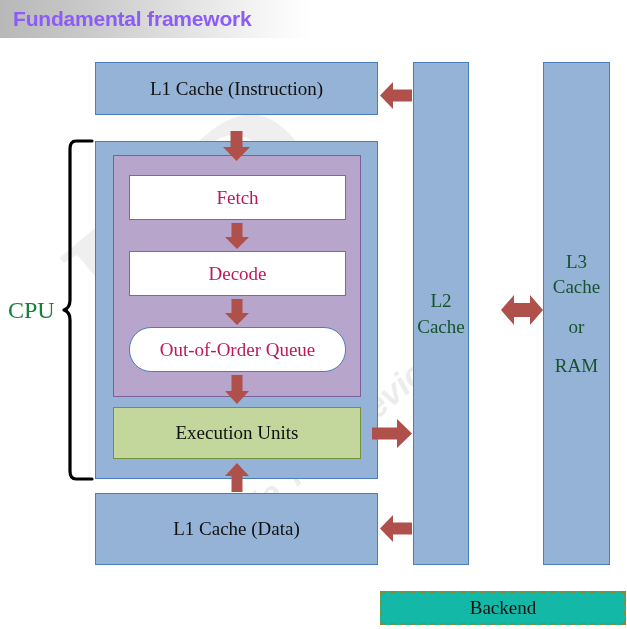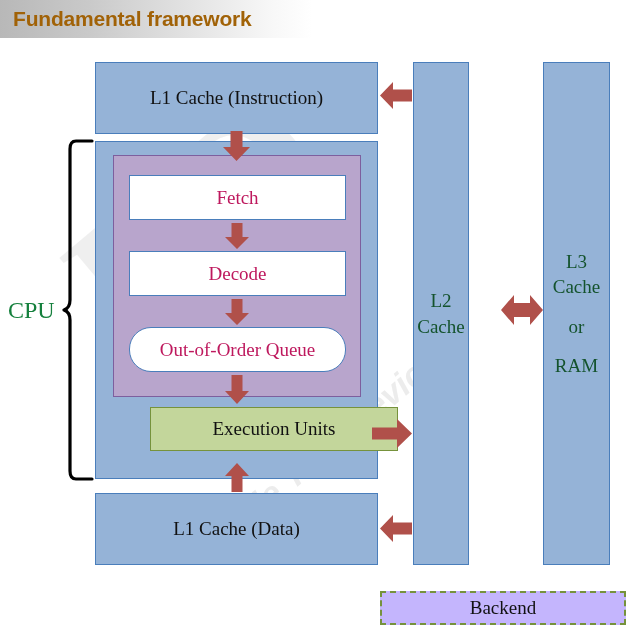--- a/index.html
+++ b/index.html
@@ -30,21 +30,21 @@
     height: 38px;
     background: linear-gradient(to right, #b8b8b8 0%, #c9c9c9 28%, #e4e4e4 62%, #f8f8f8 88%, #ffffff 100%);
   }
   #title-text {
     position: absolute;
     left: 13px;
     top: 7px;
     font-family: "Liberation Sans", sans-serif;
     font-size: 21px;
     font-weight: bold;
-    color: #a16207;
+    color: #8b5cf6;
     letter-spacing: -0.2px;
     white-space: nowrap;
     text-align: center;
   }
 
   
   #watermark {
     position: absolute;
     left: 0;
     top: 40px;
@@ -107,21 +107,21 @@
     justify-content: center;
     font-size: 19px;
     color: #111111;
     z-index: 3;
   }
   .legend-frontend {
     background: #b8a5cc;
     border: 2px dashed #8064a2;
   }
   .legend-backend {
-    background: #c4b5fd;
+    background: #14b8a6;
     border: 2px dashed #76923c;
   }
 
   
   .arrow {
     position: absolute;
     z-index: 4;
   }
 
   
@@ -165,21 +165,21 @@
       <circle cx="26" cy="171" r="7" fill="#e2e2e2"></circle>
       <circle cx="44" cy="161" r="7" fill="#e2e2e2"></circle>
     </g>
   </svg>
 
   <svg id="cpu-brace" viewBox="0 0 34 344" xmlns="http://www.w3.org/2000/svg">
     <path d="M30 3 H14 Q8 3 8 11 V162 Q8 170 2 172 Q8 174 8 182 V333 Q8 341 14 341 H30" fill="none" stroke="#000000" stroke-width="3.2" stroke-linecap="round" stroke-linejoin="round"></path>
   </svg>
   <div id="cpu-label">CPU</div>
 
-  <div class="dbox blue-box" style="left:95px; top:62px; width:283px; height:72px;">
+  <div class="dbox blue-box" style="left:95px; top:62px; width:283px; height:53px;">
     <span>L1 Cache (Instruction)</span>
   </div>
 
   <svg class="arrow" style="left:379px; top:80px; width:34px; height:31px;" viewBox="0 0 34 31" xmlns="http://www.w3.org/2000/svg">
     <path d="M1 15.5 L14 2 L14 9.5 L33 9.5 L33 21.5 L14 21.5 L14 29 Z" fill="#b0504a"></path>
   </svg>
 
   <svg class="arrow" style="left:221px; top:130px; width:31px; height:32px;" viewBox="0 0 31 32" xmlns="http://www.w3.org/2000/svg">
     <path d="M15.5 31 L2 17 L9.5 17 L9.5 1 L21.5 1 L21.5 17 L29 17 Z" fill="#b0504a"></path>
   </svg>
@@ -205,21 +205,21 @@
   </svg>
 
   <div class="dbox white-box" style="left:129px; top:327px; width:217px; height:45px;border-radius:22px;">
     <span>Out-of-Order Queue</span>
   </div>
 
   <svg class="arrow" style="left:223px; top:374px; width:28px; height:31px;" viewBox="0 0 28 31" xmlns="http://www.w3.org/2000/svg">
     <path d="M14 30 L2 17 L8.5 17 L8.5 1 L19.5 1 L19.5 17 L26 17 Z" fill="#b0504a"></path>
   </svg>
 
-  <div class="dbox green-box" style="left:113px; top:407px; width:248px; height:44px;margin-left:37px;">
+  <div class="dbox green-box" style="left:113px; top:407px; width:248px; height:52px;">
     <span>Execution Units</span>
   </div>
 
   <svg class="arrow" style="left:371px; top:418px; width:42px; height:31px;" viewBox="0 0 42 31" xmlns="http://www.w3.org/2000/svg">
     <path d="M41 15.5 L26 1 L26 9.5 L1 9.5 L1 21.5 L26 21.5 L26 30 Z" fill="#b0504a"></path>
   </svg>
 
   <svg class="arrow" style="left:223px; top:462px; width:28px; height:31px;" viewBox="0 0 28 31" xmlns="http://www.w3.org/2000/svg">
     <path d="M14 1 L2 14 L8.5 14 L8.5 30 L19.5 30 L19.5 14 L26 14 Z" fill="#b0504a"></path>
   </svg>

